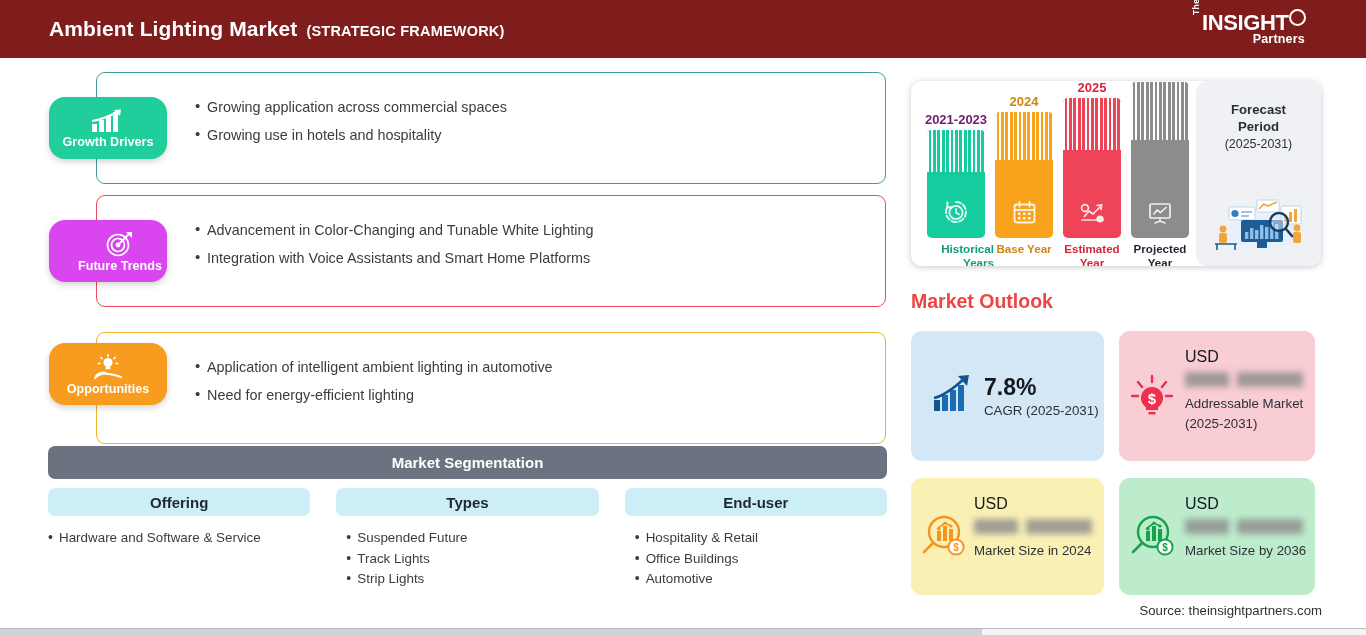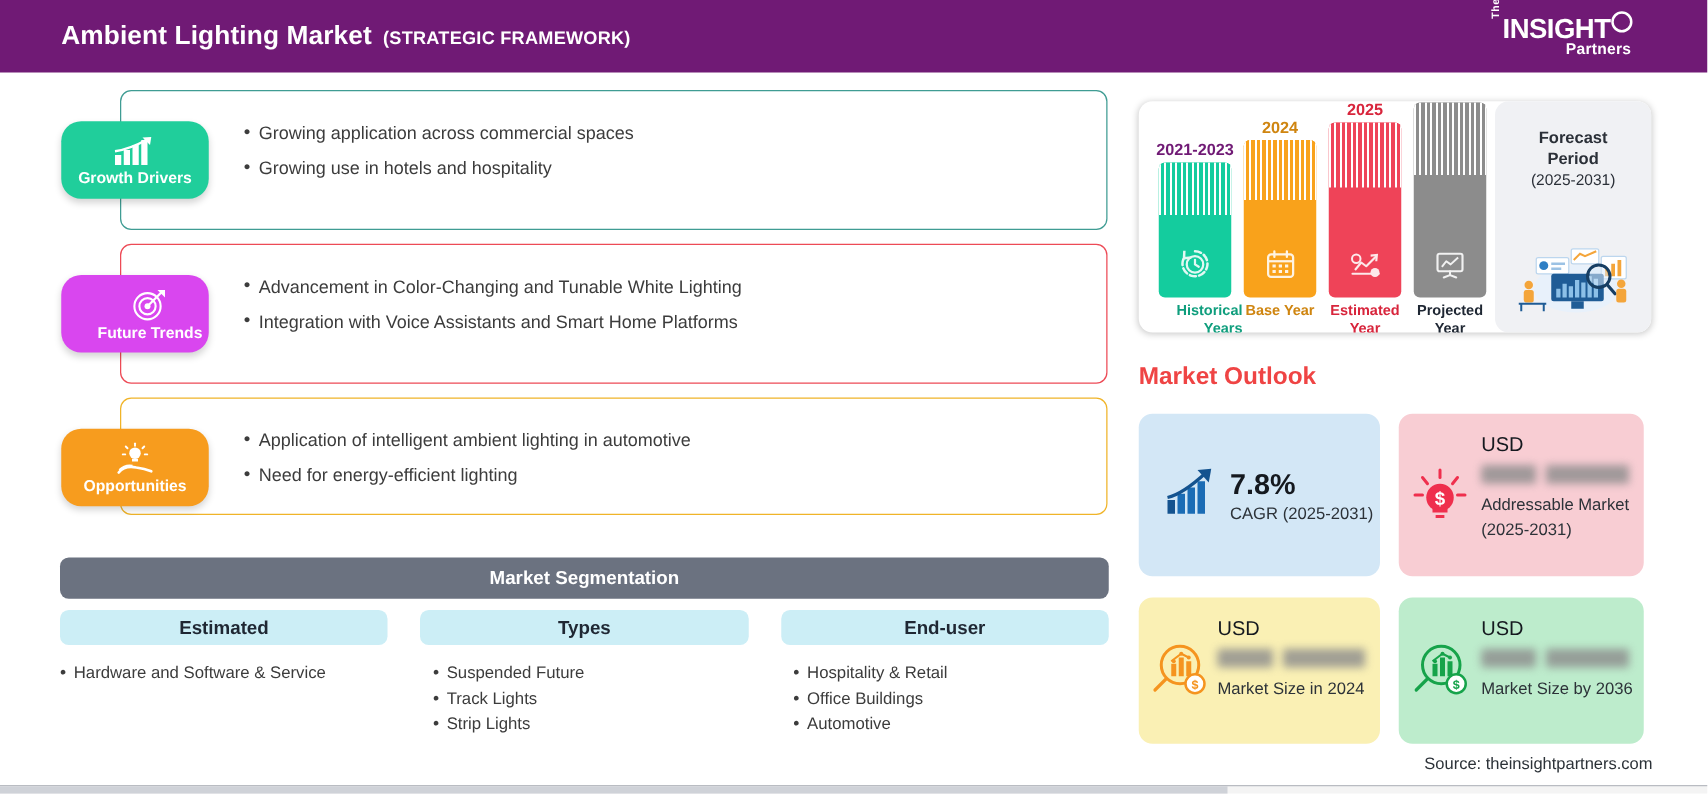--- a/index.html
+++ b/index.html
@@ -7,21 +7,21 @@
     width: 1366px; height: 635px;
     background: #ffffff;
     font-family: "Liberation Sans", sans-serif;
     overflow: hidden;
   }
   .page { position: relative; width: 1366px; height: 635px; background:#fff; }
 
   
   .header {
     position: absolute; left: 0; top: 0; width: 1366px; height: 58px;
-    background: #701a75;
+    background: #7f1d1d;
     display: flex; align-items: center;
   }
   .header-title-wrap { margin-left: 49px; display: flex; align-items: baseline; gap: 9px; }
   .header-title { color:#fff; font-size: 21px; font-weight: bold; letter-spacing: .1px; }
   .header-sub { color:#fff; font-size: 14.5px; font-weight: bold; letter-spacing: .2px; }
 
   .logo { position:absolute; right: 56px; top: 8px; width: 120px; height: 44px; color:#fff; }
   .logo-the { position:absolute; left: 1px; top: 7px; font-size: 8.5px; font-weight:bold;
       transform: rotate(-90deg); transform-origin: left top; letter-spacing:.4px; }
   .logo-insight { position:absolute; left: 12px; top: 2px; font-size: 22px; font-weight: bold;
@@ -29,21 +29,21 @@
   .logo-partners { position:absolute; right: 5px; top: 24px; font-size: 12.5px; font-weight:bold; letter-spacing:.2px;}
   .logo-ring { position:absolute; right: 4px; top: 1px; width: 17px; height: 17px;
       border: 2.4px solid #fff; border-radius: 50%; }
 
   
   .left { position:absolute; left: 0; top: 58px; width: 900px; height: 560px; }
 
   .sect { position:absolute; left: 96px; width: 790px; border-radius: 9px; background:#fff; }
   .sect.s1 { top: 14px;  height: 112px; border: 1.4px solid #3f9c93; }
   .sect.s2 { top: 137px; height: 112px; border: 1.4px solid #ed4a56; }
-  .sect.s3 { top: 260px; height: 94px; border: 1.4px solid #f0b429; }
+  .sect.s3 { top: 274px; height: 112px; border: 1.4px solid #f0b429; }
 
   .sect ul { list-style:none; margin: 20px 0 0 98px; }
   .sect li { font-size: 14.4px; color:#3c3c3c; line-height: 28px; position: relative; padding-left: 12px; }
   .sect li:before { content:"•"; position:absolute; left:0; top:-1px; color:#3c3c3c; font-size: 15px; }
 
   .badge {
     position:absolute; width: 118px; height: 62px; border-radius: 16px;
     display:flex; flex-direction:column; align-items:center; justify-content:center;
     color:#fff; box-shadow: 0 3px 6px rgba(0,0,0,.17); z-index: 5;
   }
@@ -210,21 +210,21 @@
           <path d="M4 24 C8 19, 13 19, 18 20 C22 20.6, 26 21.5, 30 23" stroke="#fff" stroke-width="2.2" fill="none" stroke-linecap="round"></path>
           <path d="M4.5 22 C8 18.5, 12 18, 15 18.6" stroke="#fff" stroke-width="1.6" fill="none"></path>
         </svg>
       </span>
       <span class="blabel">Opportunities</span>
     </div>
 
     <div class="seg-head">Market Segmentation</div>
     <div class="seg-cols">
       <div class="seg-col c1">
-        <div class="seg-chip">Estimated</div>
+        <div class="seg-chip">Offering</div>
         <ul>
           <li>Hardware and Software &amp; Service</li>
         </ul>
       </div>
       <div class="seg-col c2">
         <div class="seg-chip">Types</div>
         <ul>
           <li>Suspended Future</li>
           <li>Track Lights</li>
           <li>Strip Lights</li>

